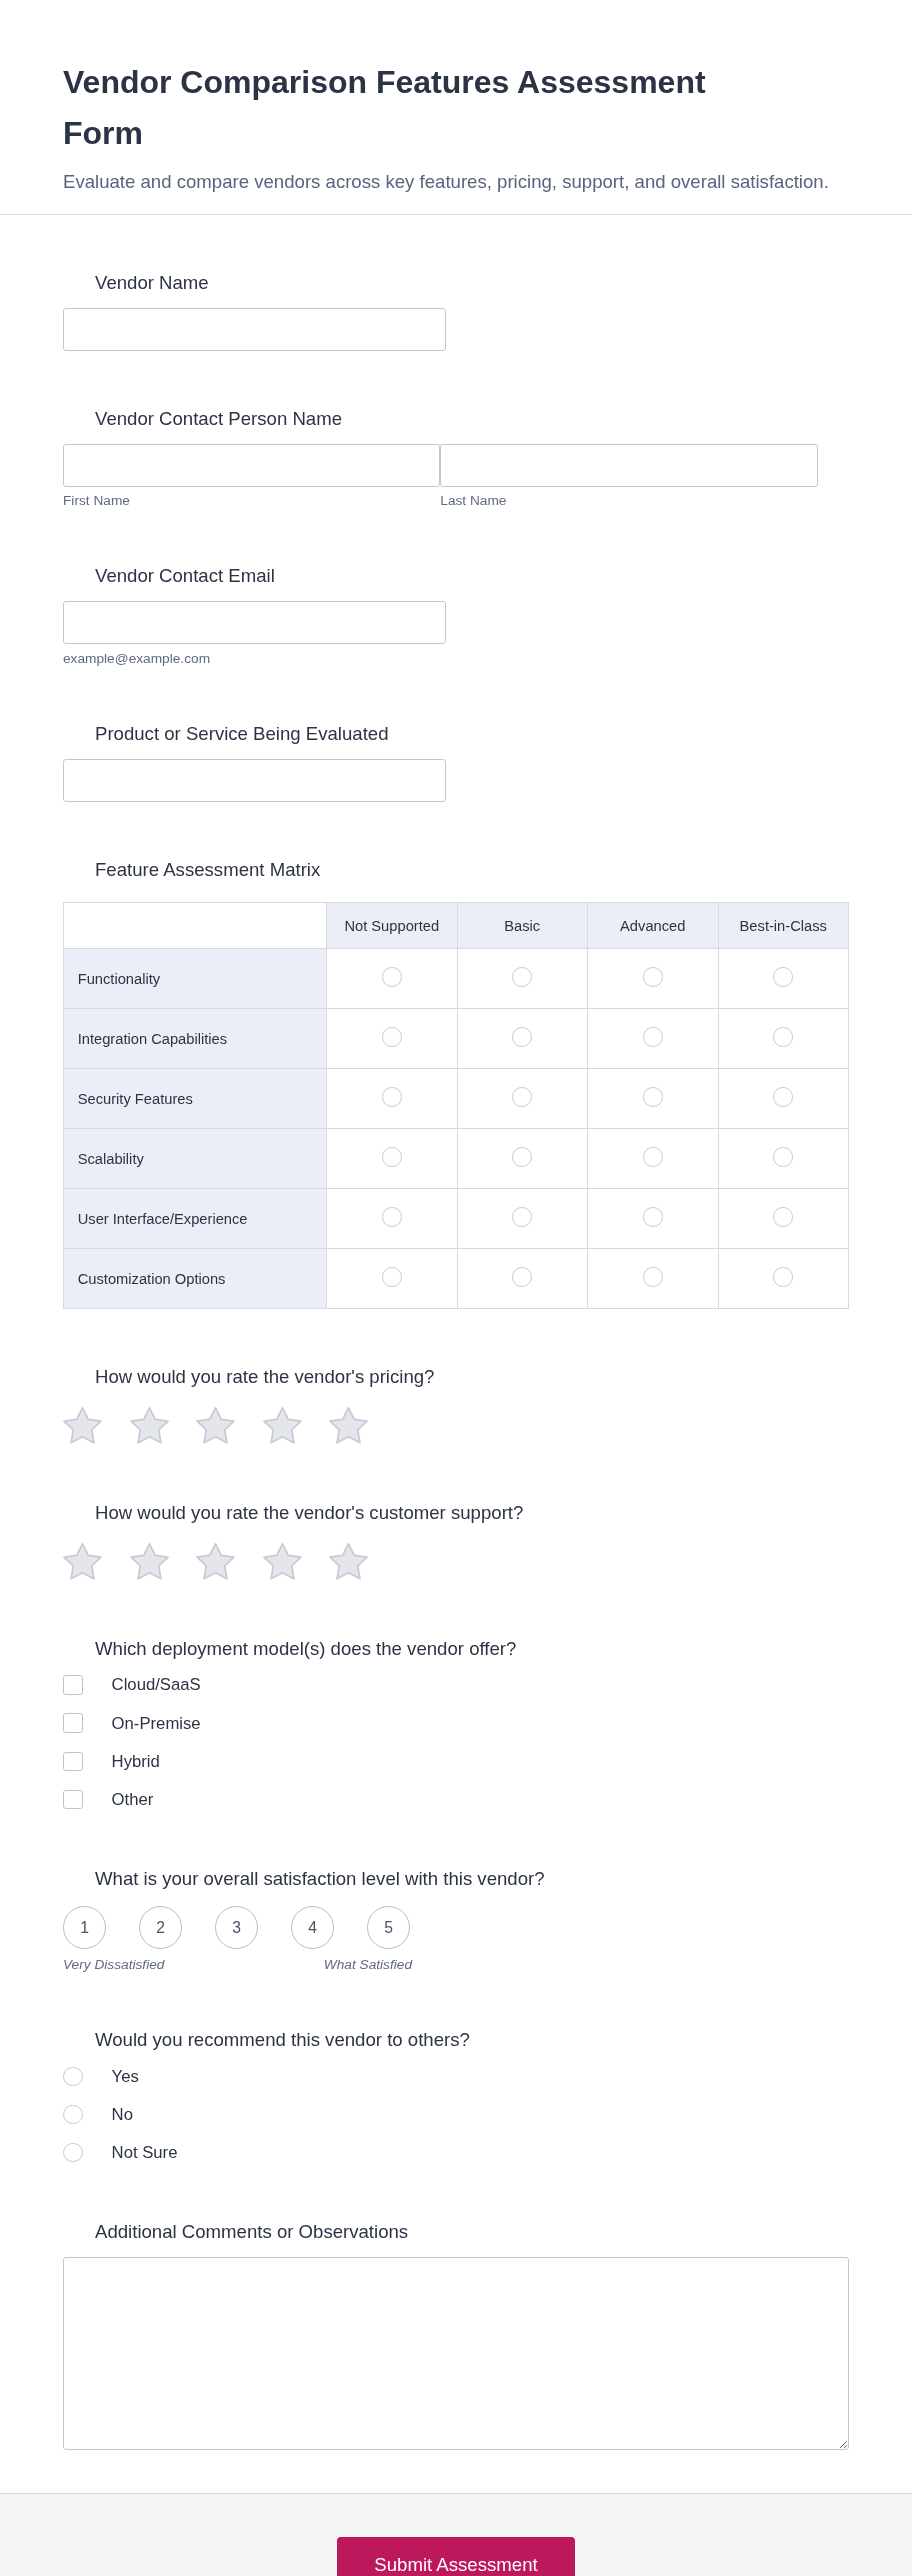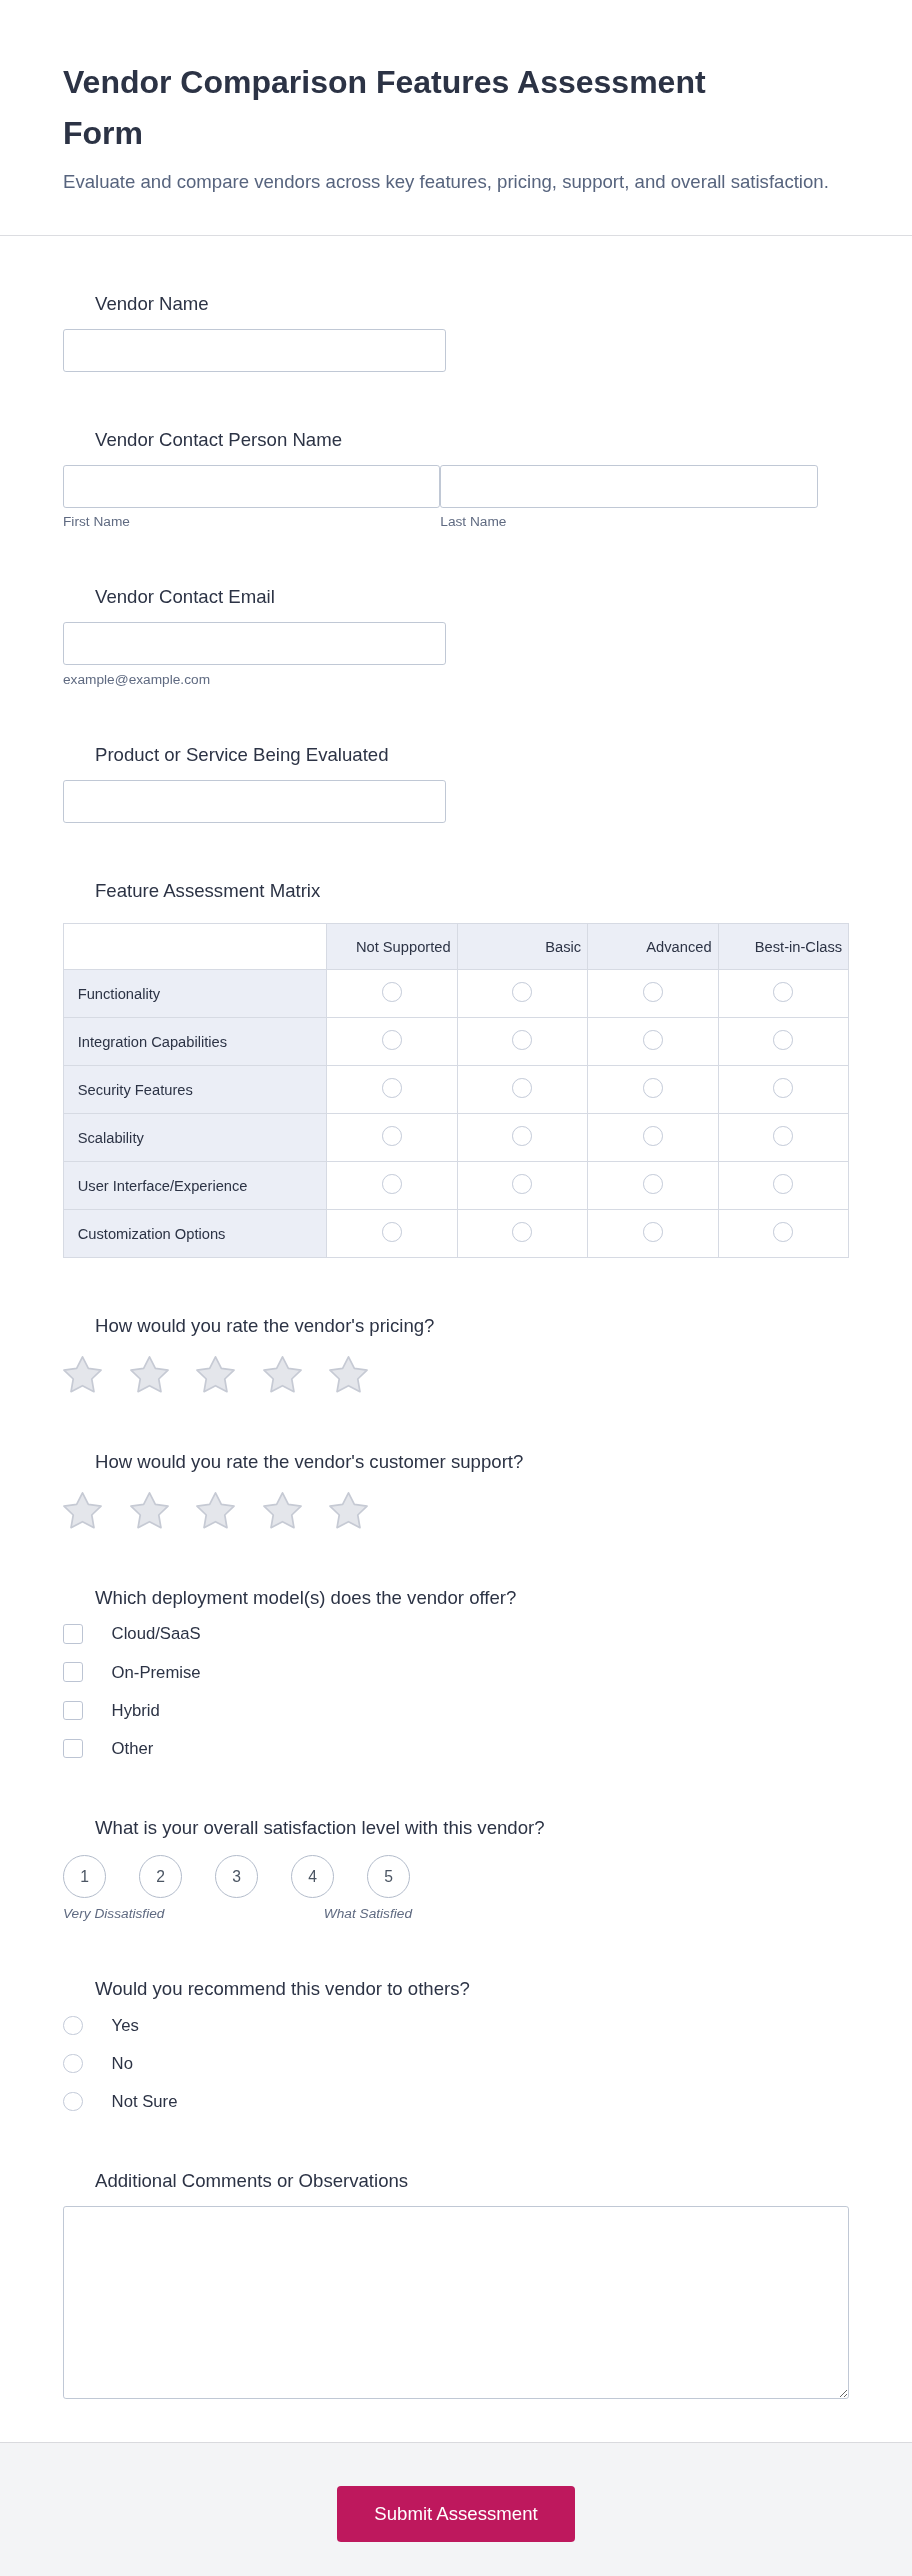--- a/index.html
+++ b/index.html
@@ -11,21 +11,21 @@
   .page {
     width: 912px;
     min-height: 2576px;
     margin: 0 auto;
     background: #ffffff;
     display: flex;
     flex-direction: column;
   }
   
   .form-header {
-    padding: 57px 63px 39px 63px;
+    padding: 57px 63px 18px 63px;
     border-bottom: 1px solid #dcdde1;
   }
   .form-title {
     font-size: 32px;
     font-weight: 700;
     color: #2c3345;
     line-height: 1.6;
     max-width: 667px;
     margin-bottom: 9.8px;
   }
@@ -87,28 +87,28 @@
   th.corner {
     border: none;
     background: transparent;
   }
   th.col-header {
     background: #ebeef6;
     font-size: 14.7px;
     font-weight: 500;
     color: #2c3345;
     height: 46px;
-    text-align: right;
+    text-align: center;
     padding: 0 5.9px;
   }
   td.row-label {
     background: #ebeef6;
     font-size: 14.7px;
     color: #2c3345;
-    height: 48px;
+    height: 60px;
     padding: 0 13.7px;
     text-align: left;
   }
   td.matrix-cell {
     text-align: center;
     vertical-align: middle;
     background: #ffffff;
   }
   .radio-circle {
     display: inline-block;

